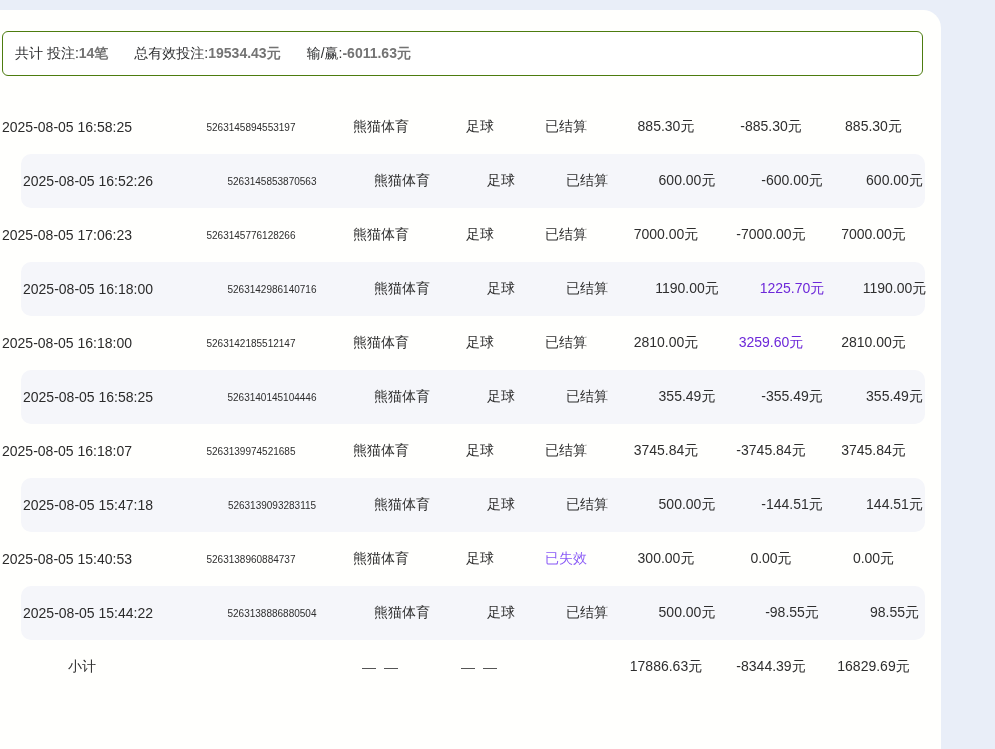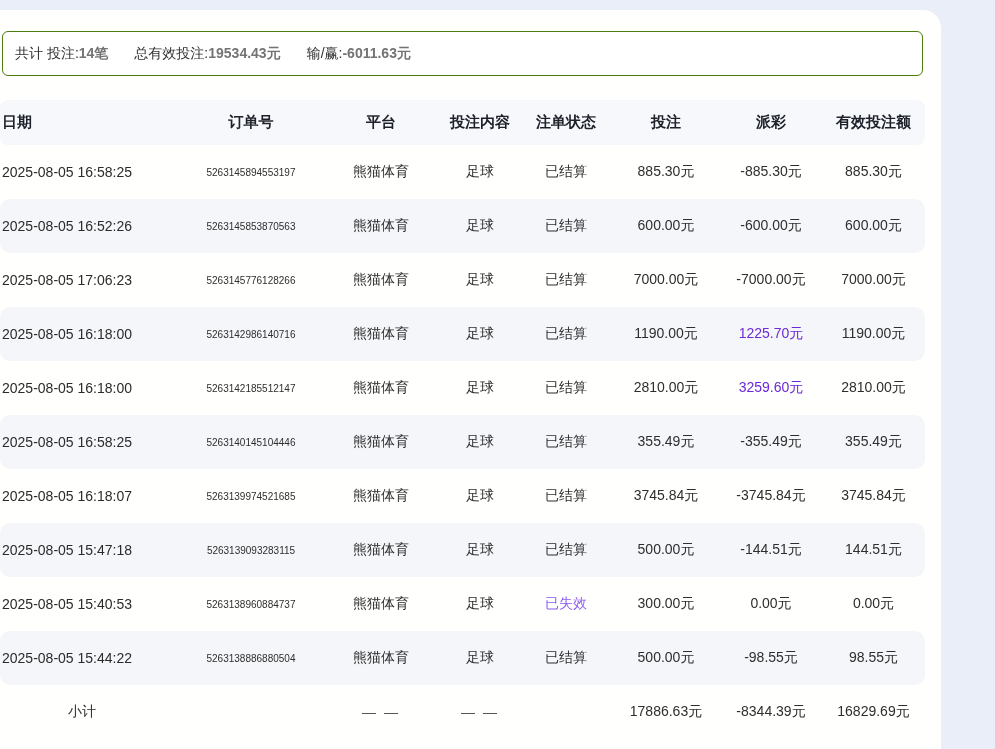--- a/index.html
+++ b/index.html
@@ -30,21 +30,21 @@
     grid-template-columns:180px 142px 118px 80px 92px 108px 102px 103px;
     align-items:center;
   }
   .thead {
     height:45px; background:#f7f8fc; border-radius:8px;
     font-size:15px; font-weight:700; color:#1d2129;
   }
   .cell { text-align:center; overflow:hidden; white-space:nowrap; }
   .cell.c-date { text-align:left; padding-left:2px; }
   .row { height:54px; font-size:14px; color:#2e2e2e; }
-  .row.alt { background:#f5f6fa; border-radius:10px; }
+  .row.alt { background:#f5f6fa; border-radius:10px;margin-left:21px; }
   .row .c-date { font-size:14px; color:#2b2b2b; }
   .row .c-order { font-size:10px; letter-spacing:0; }
   .cell.win { color:#6d28d9; }
   .cell.invalid { color:#8b5cf6; }
   .subtotal { height:54px; font-size:14px; color:#2e2e2e; background:transparent; }
   .subtotal .c-label { text-align:left; padding-left:68px; }
   .dash { color:#555; letter-spacing:2px; }
 </style>
 </head>
 <body>
@@ -57,30 +57,20 @@
   </div>
   <div class="summary-item">
     <span class="lbl">总有效投注:</span><span class="val">19534.43元</span>
   </div>
   <div class="summary-item">
     <span class="lbl">输/赢:</span><span class="val">-6011.63元</span>
   </div>
 </div>
 
 <div class="table">
-  <div class="grid-row thead">
-    <div class="cell c-date">日期</div>
-    <div class="cell">订单号</div>
-    <div class="cell">平台</div>
-    <div class="cell">投注内容</div>
-    <div class="cell">注单状态</div>
-    <div class="cell">投注</div>
-    <div class="cell">派彩</div>
-    <div class="cell">有效投注额</div>
-  </div>
 
   <div id="table-body">
       <div class="grid-row row">
     <div class="cell c-date">2025-08-05 16:58:25</div>
     <div class="cell c-order">5263145894553197</div>
     <div class="cell">熊猫体育</div>
     <div class="cell">足球</div>
     <div class="cell">已结算</div>
     <div class="cell">885.30元</div>
     <div class="cell">-885.30元</div>

